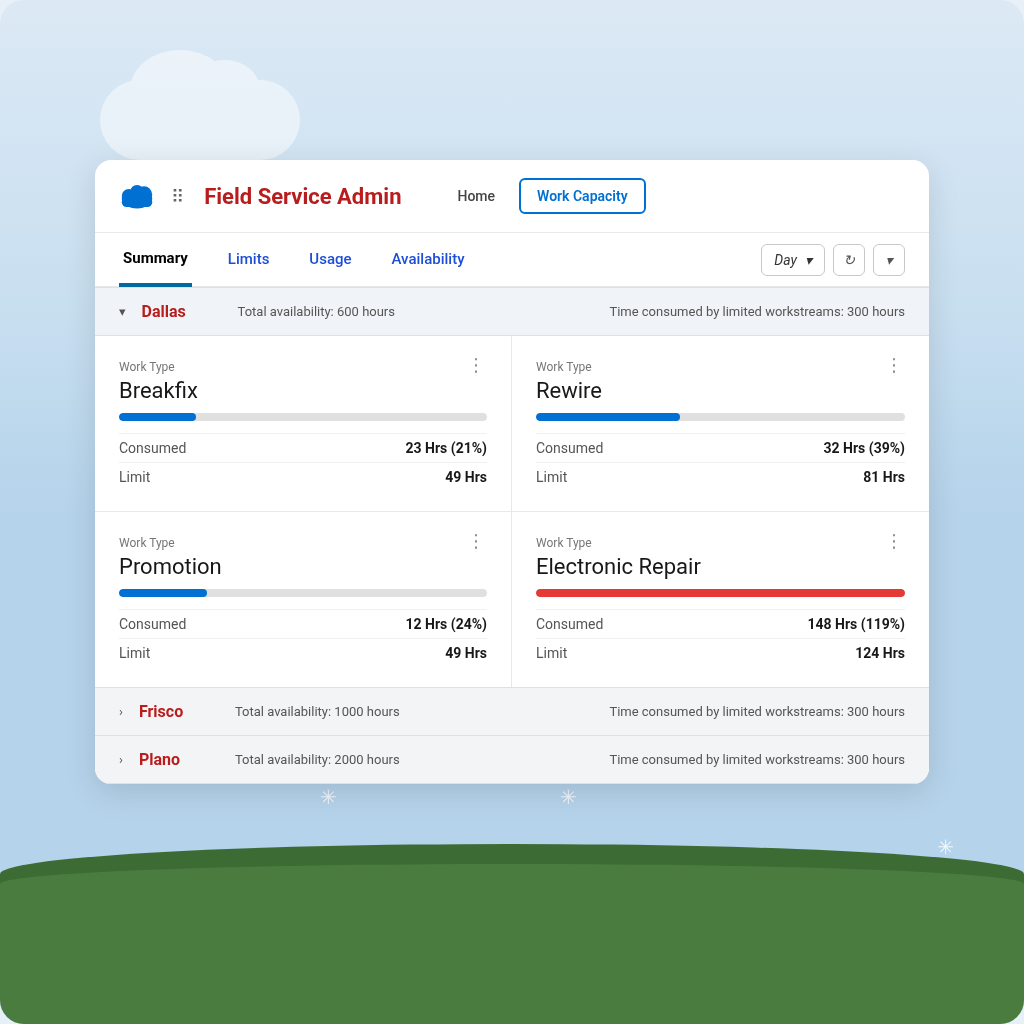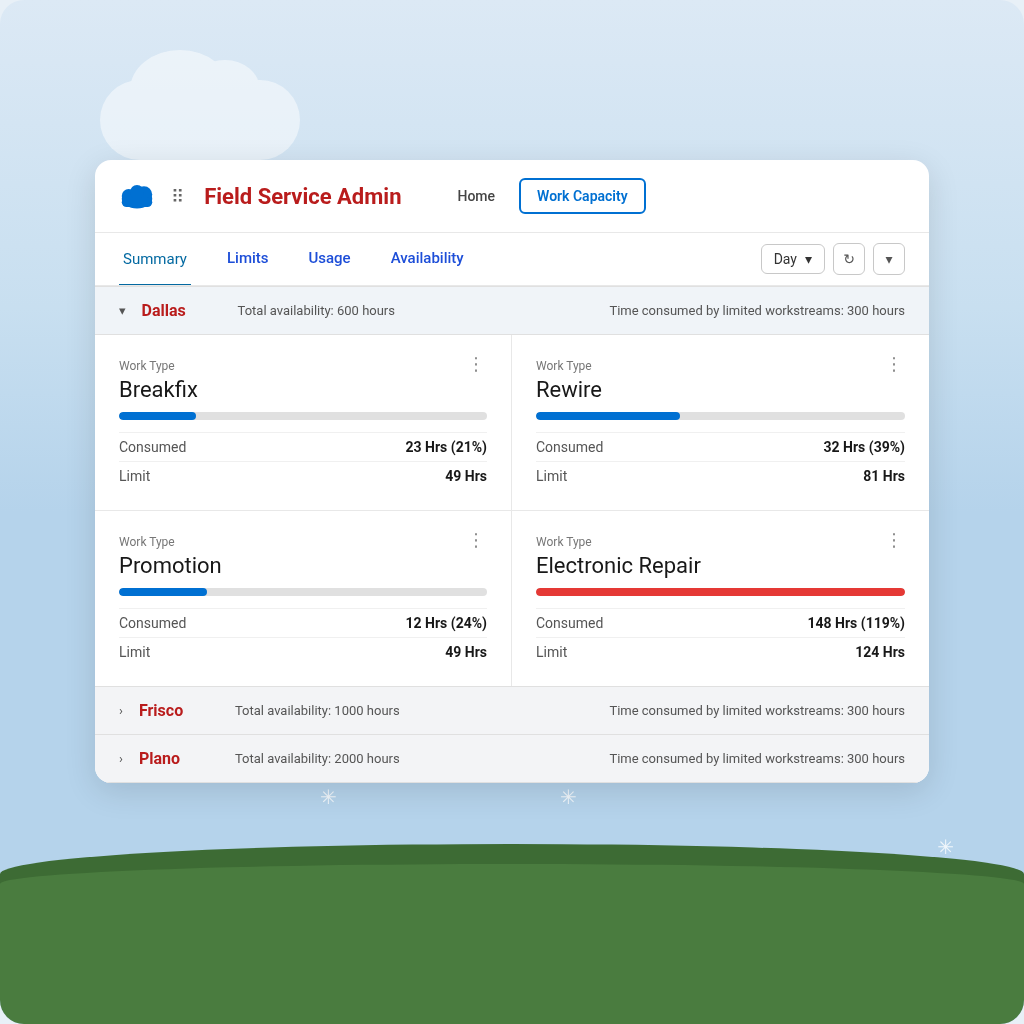--- a/index.html
+++ b/index.html
@@ -159,30 +159,30 @@
       padding: 16px 4px;
       font-size: 15px;
       font-weight: 500;
       color: #1d4ed8;
       cursor: pointer;
       border-bottom: 3px solid transparent;
       margin-bottom: -1px;
     }
 
     .tab.active {
-      color: #0369a1;
-      font-weight: 400;
-      border-bottom: 1px solid #0369a1;
+      color: #000000;
+      font-weight: 700;
+      border-bottom: 4px solid #0369a1;
     }
 
     .tab-right {
       margin-left: auto;
       display: flex;
-      align-items: center;
       gap: 8px;
+      font-style: italic;
     }
 
     .day-dropdown {
       display: flex;
       align-items: center;
       border: 1px solid #c8c8c8;
       border-radius: 6px;
       padding: 6px 12px;
       font-size: 14px;
       color: #333;

